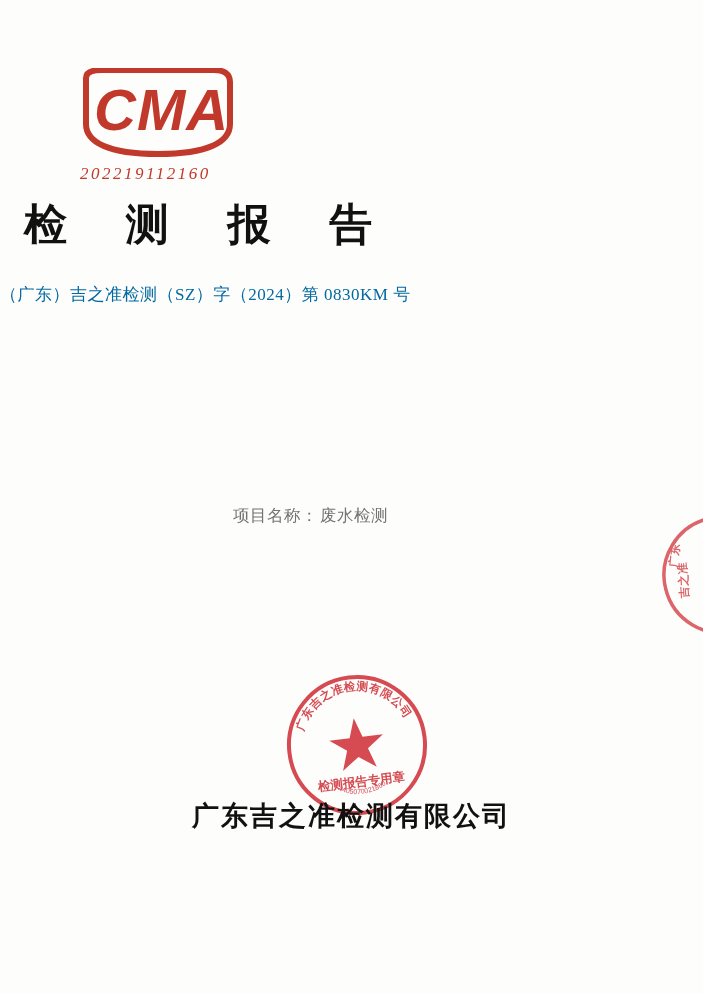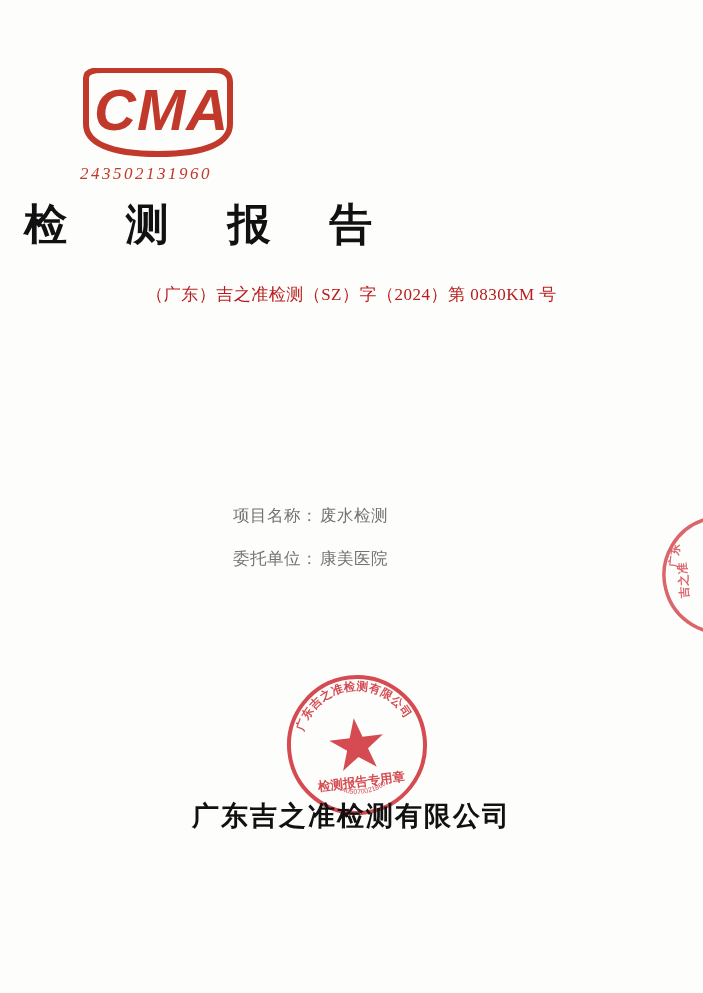--- a/index.html
+++ b/index.html
@@ -63,24 +63,24 @@
     letter-spacing: 24px;
     text-indent: 24px;
     color: #111111;
   }
 
   .doc-subtitle {
     position: absolute;
     top: 283px;
     left: 0;
     width: 703px;
-    text-align: center;
+    text-align: left;
     font-size: 17px;
     letter-spacing: 0.5px;
-    color: #b91c1c;
+    color: #0369a1;
   }
 
   
   .info-block {
     position: absolute;
     left: 233px;
     top: 505px;
     width: 360px;
   }
   .info-row {
@@ -158,35 +158,31 @@
 
 <div class="page">
 
   <div class="cma-block">
     <div class="cma-badge">
       <svg width="158" height="90" viewBox="0 0 158 90" xmlns="http://www.w3.org/2000/svg">
         <path d="M8 10 C 8 4, 14 2, 24 2 L 136 2 C 146 2, 152 6, 152 14 L 152 56 C 152 74, 130 86, 80 86 C 30 86, 8 74, 8 56 Z" fill="none" stroke="#c0392b" stroke-width="6"></path>
         <text x="16" y="62" font-family="Liberation Sans, sans-serif" font-size="58" font-weight="bold" fill="#c0392b" letter-spacing="1">CMA</text>
       </svg>
     </div>
-    <div class="cma-number">243502131960</div>
+    <div class="cma-number">202219112160</div>
   </div>
 
   <div class="doc-title">检 测 报 告</div>
 
   <div class="doc-subtitle">（广东）吉之准检测（SZ）字（2024）第 0830KM 号</div>
 
   <div class="info-block">
     <div class="info-row">
       <span class="info-label">项目名称：</span>
       <span class="info-value">废水检测</span>
-    </div>
-    <div class="info-row">
-      <span class="info-label">委托单位：</span>
-      <span class="info-value">康美医院</span>
     </div>
   </div>
 
   <div class="seal-edge">
     <svg width="120" height="140" viewBox="0 0 120 140" xmlns="http://www.w3.org/2000/svg">
       <circle cx="60" cy="70" r="58" fill="none" stroke="#d0333a" stroke-width="3.5"></circle>
       <text class="seal-arc-text" x="18" y="52" transform="rotate(-70 18 52)">广东</text>
       <text class="seal-arc-text" x="22" y="84" transform="rotate(-80 22 84)">吉之准</text>
     </svg>
   </div>

